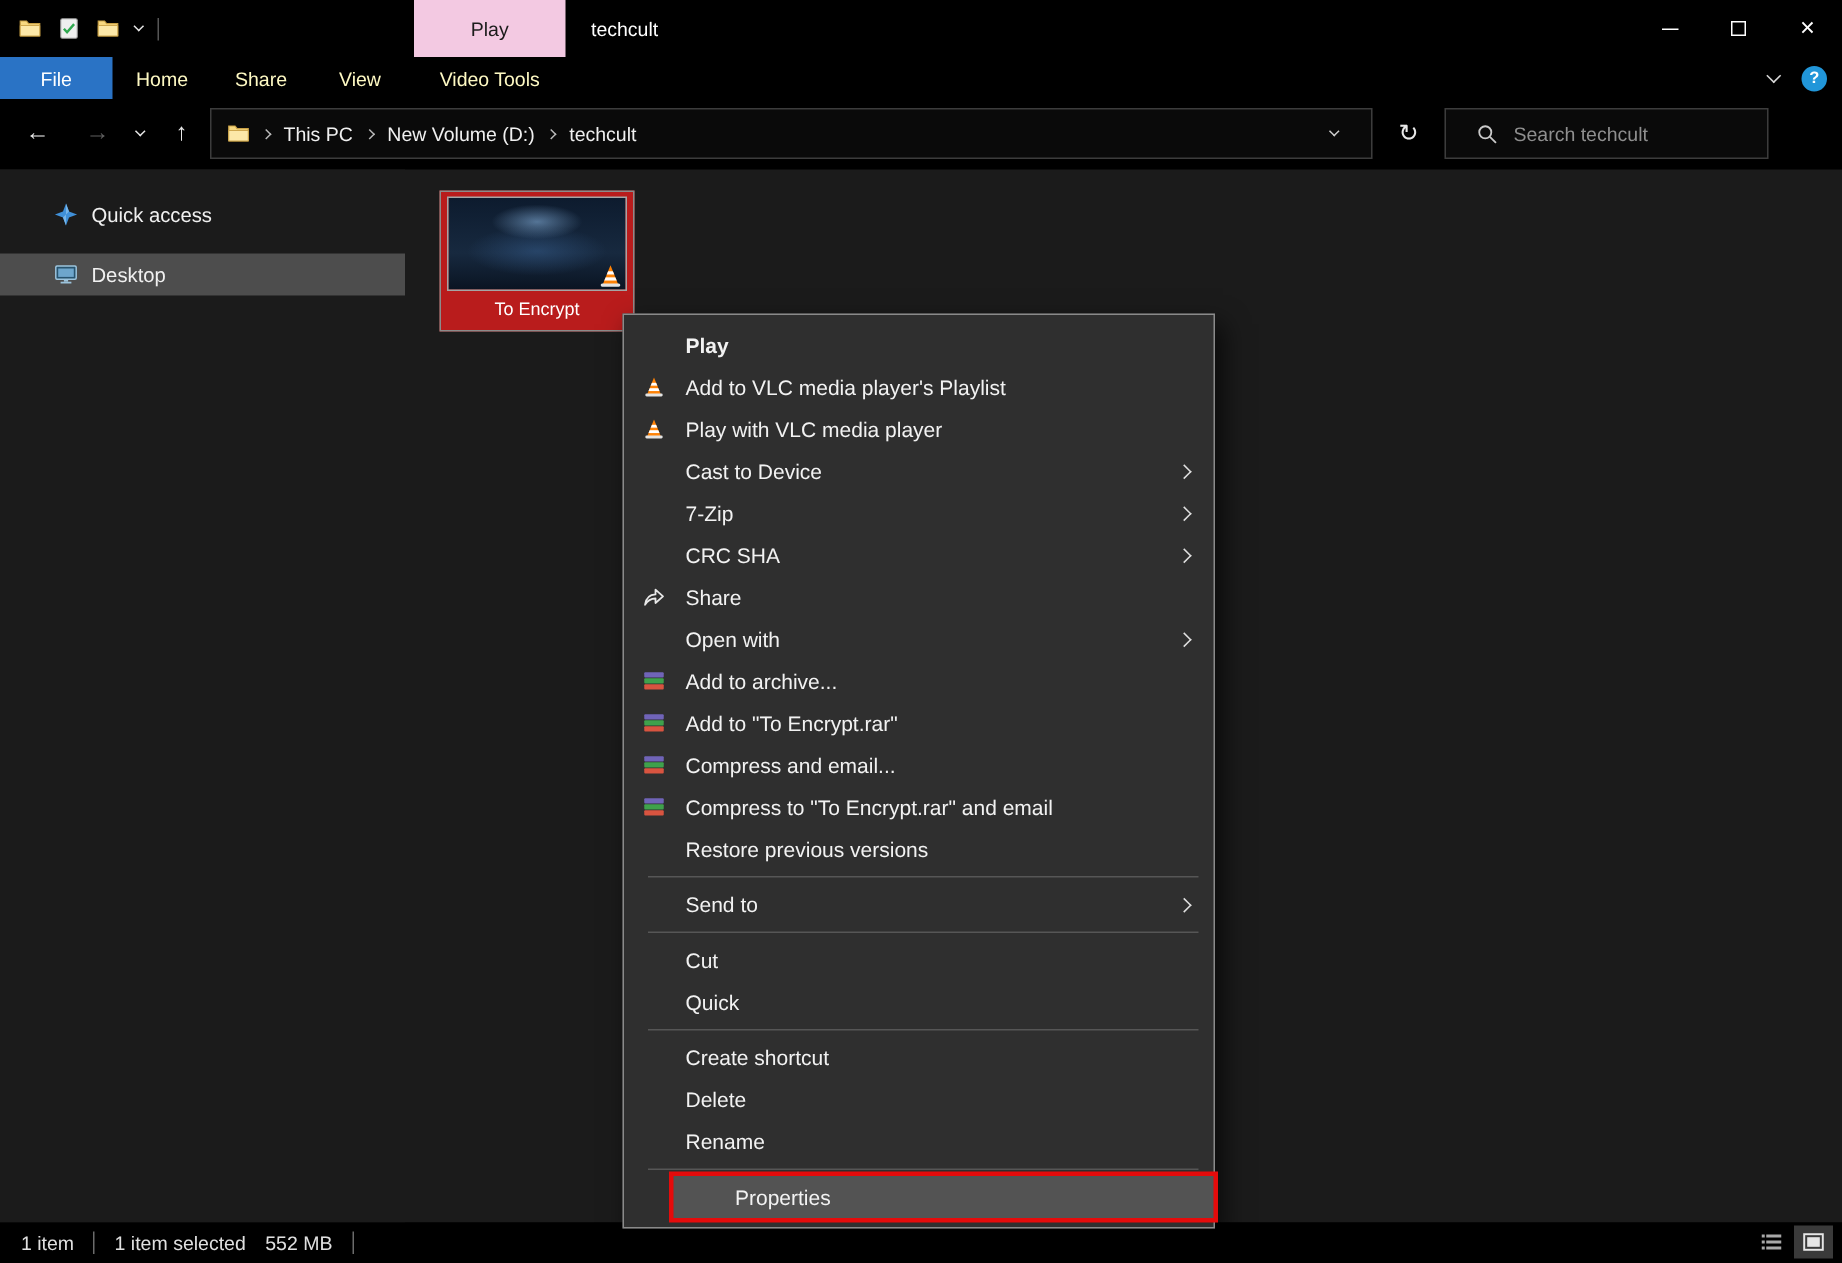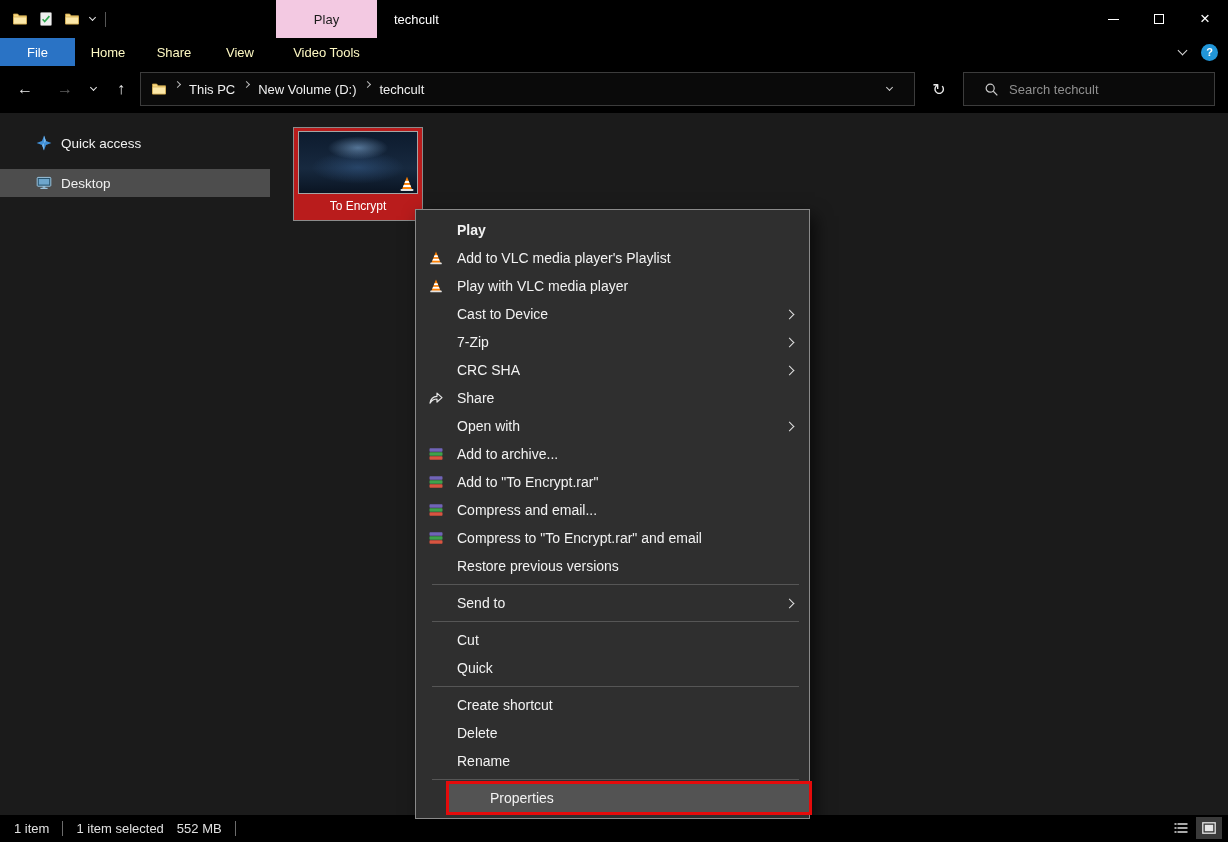--- a/index.html
+++ b/index.html
@@ -35,24 +35,24 @@
   .chev-down { transform:rotate(135deg); margin-top:-3px; }
   .chev-sm { width:5px; height:5px; border-width:1.2px; }
 
   
   .commandbar { position:relative; height:47px; flex:0 0 auto; background:#000; }
   .nav-btn { position:absolute; top:6px; width:34px; height:34px; display:flex; align-items:center; justify-content:center;
     font-size:16px; color:#e8e8e8; }
   .nav-btn.disabled { color:#5f5f5f; }
   .address { position:absolute; left:140px; top:6px; width:775px; height:34px; background:#0a0a0a; border:1px solid #3c3c3c;
     display:flex; align-items:center; padding:0 10px; }
-  .breadcrumb { display:flex; gap:9px; margin-left:8px; font-size:13px; color:#f0f0f0; }
+  .breadcrumb { display:flex; align-items:center; gap:9px; margin-left:8px; font-size:13px; color:#f0f0f0; }
   .crumb-chev { color:#b9b9b9; }
   .addr-chev { position:absolute; right:22px; color:#cfcfcf; }
-  .search { position:absolute; left:963px; top:6px; width:252px; height:34px; background:#0a0a0a; border:1px solid #3c3c3c;
+  .search { position:absolute; left:963px; top:6px; width:216px; height:34px; background:#0a0a0a; border:1px solid #3c3c3c;
     display:flex; align-items:center; gap:10px; padding-left:20px; }
   .search input { background:transparent; border:none; outline:none; color:#e8e8e8; font-size:13px; width:190px; }
   .search input::placeholder { color:#8f8f8f; }
 
   
   .body { flex:1 1 auto; display:flex; background:#1b1b1b; position:relative; }
   .sidebar { width:270px; flex:0 0 auto; padding-top:16px; background:#1b1b1b; }
   .side-item { height:28px; display:flex; align-items:center; gap:9px; padding-left:36px; font-size:13.5px; color:#f0f0f0; }
   .side-item + .side-item { margin-top:12px; }
   .side-item.selected { background:#4d4d4d; }

